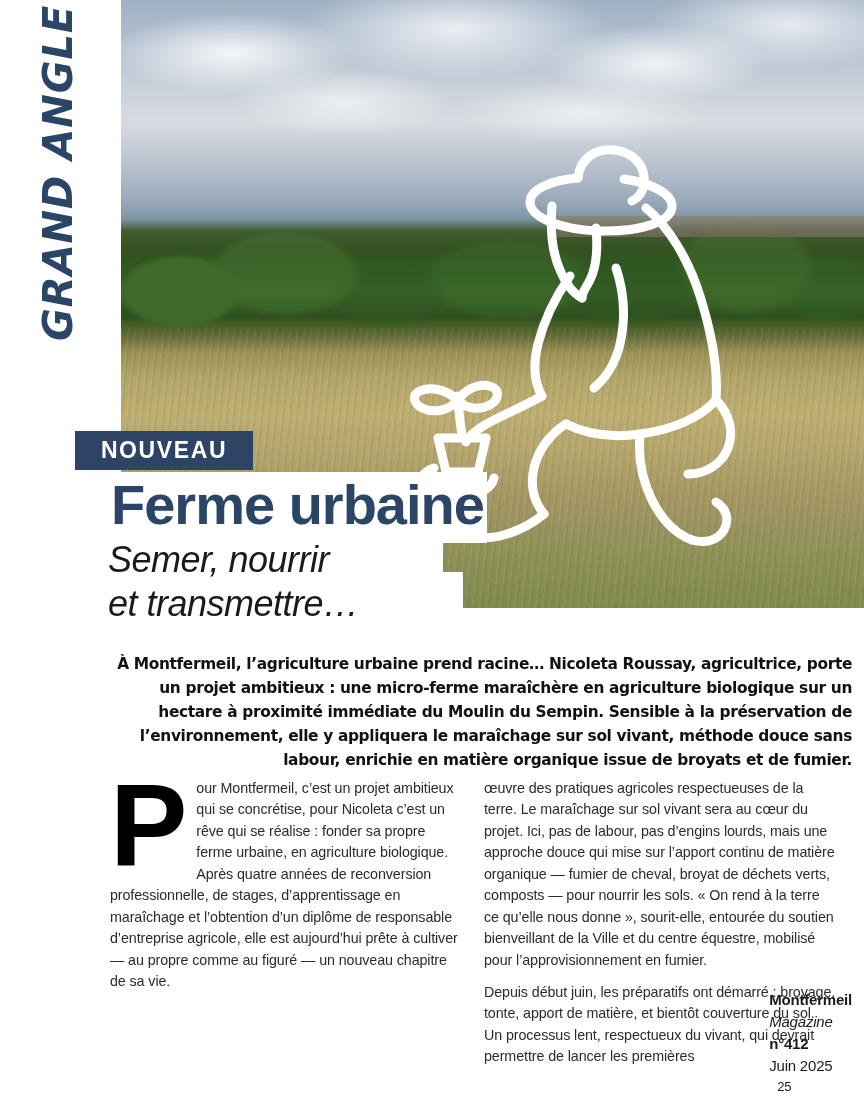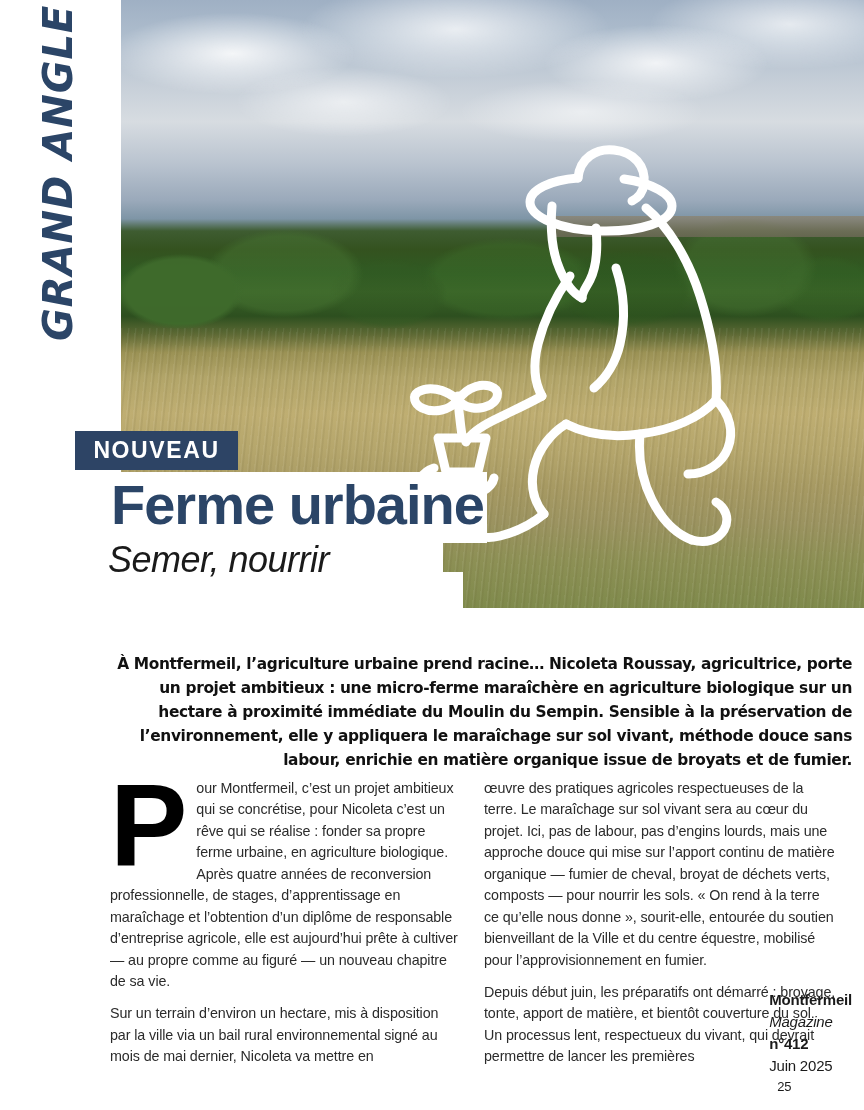--- a/index.html
+++ b/index.html
@@ -161,21 +161,21 @@
   }
   .tb-a { left: 0;   top: 0;    width: 121px; height: 200px; }   
   .tb-b { left: 0;   top: 52px; width: 487px; height: 71px; }    
   .tb-c { left: 0;   top: 123px;width: 443px; height: 32px; }    
   .tb-d { left: 0;   top: 152px;width: 463px; height: 48px; }    
 
   .badge {
     position: absolute;
     left: 75px;
     top: 431px;
-    width: 163px;
+    width: 178px;
     height: 39px;
     background: #2d4465;
     color: #ffffff;
     font-size: 23px;
     font-weight: bold;
     letter-spacing: 1.6px;
     display: flex;
     align-items: center;
     justify-content: center;
     z-index: 35;
@@ -347,29 +347,29 @@
 
   <div class="rubric-strip">
     <div class="rubric-text">GRAND ANGLE</div>
   </div>
 
   <div class="badge">NOUVEAU</div>
 
   <div class="headline">Ferme urbaine</div>
   <div class="subhead">
     <div>Semer, nourrir</div>
+    <div>et transmettre…</div>
   </div>
 
 
   <div class="lead">À Montfermeil, l’agriculture urbaine prend racine… Nicoleta Roussay, agricultrice, porte un projet ambitieux : une micro-ferme maraîchère en agriculture biologique sur un hectare à proximité immédiate du Moulin du Sempin. Sensible à la préservation de l’environnement, elle y appliquera le maraîchage sur sol vivant, méthode douce sans labour, enrichie en matière organique issue de broyats et de fumier.</div>
 
   <div class="columns">
     <div class="col col-left">
       <p><span class="dropcap">P</span><span>our Montfermeil, c’est un projet ambitieux qui se concrétise, pour Nicoleta c’est un rêve qui se réalise : fonder sa propre ferme urbaine, en agriculture biologique. Après quatre années de reconversion professionnelle, de stages, d’apprentissage en maraîchage et l’obtention d’un diplôme de responsable d’entreprise agricole, elle est aujourd’hui prête à cultiver — au propre comme au figuré — un nouveau chapitre de sa vie.</span></p>
-      <p>Sur un terrain d’environ un hectare, mis à disposition par la ville via un bail rural environnemental signé au mois de mai dernier, Nicoleta va mettre en</p>
     </div>
     <div class="col col-right">
       <p>œuvre des pratiques agricoles respectueuses de la terre. Le maraîchage sur sol vivant sera au cœur du projet. Ici, pas de labour, pas d’engins lourds, mais une approche douce qui mise sur l’apport continu de matière organique — fumier de cheval, broyat de déchets verts, composts — pour nourrir les sols. « On rend à la terre ce qu’elle nous donne », sourit-elle, entourée du soutien bienveillant de la Ville et du centre équestre, mobilisé pour l’approvisionnement en fumier.</p>
       <p>Depuis début juin, les préparatifs ont démarré : broyage, tonte, apport de matière, et bientôt couverture du sol. Un processus lent, respectueux du vivant, qui devrait permettre de lancer les premières</p>
     </div>
   </div>
 
   <div class="footer">
     <span class="f-bold">Montfermeil</span>
     <span class="f-ital">Magazine</span>

